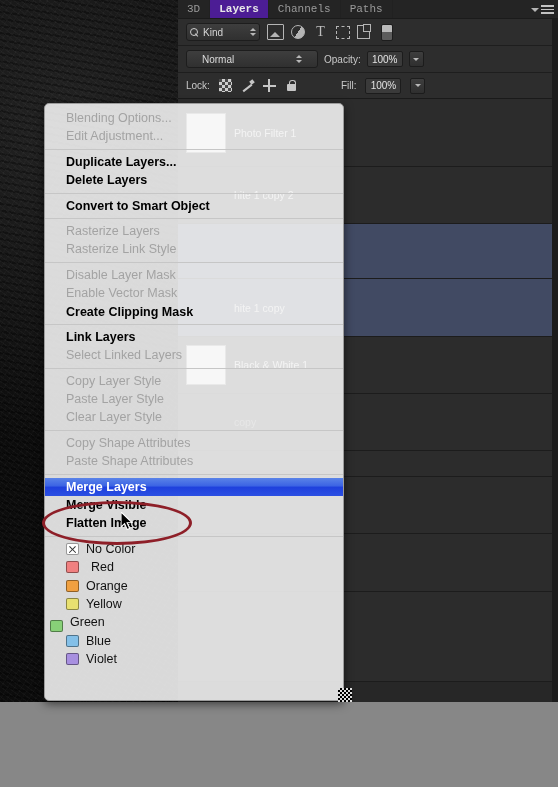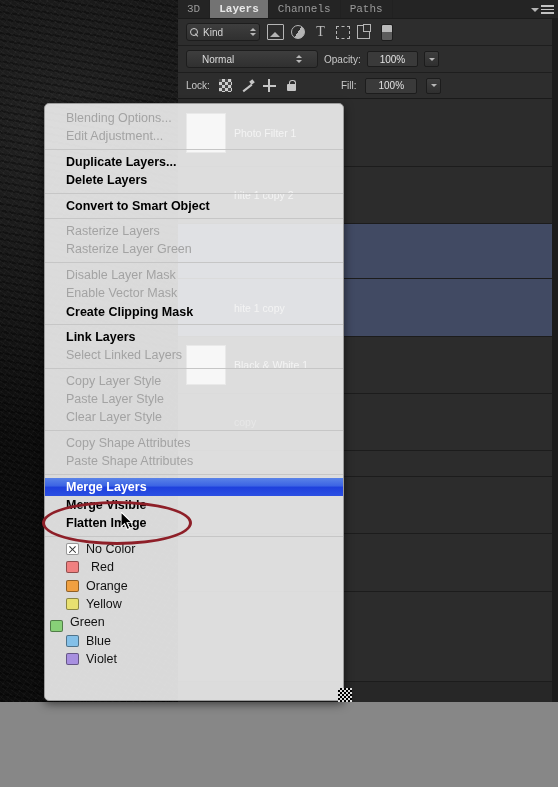--- a/index.html
+++ b/index.html
@@ -48,21 +48,21 @@
     border-bottom: 1px solid #1b1b1b;
     display: flex; align-items: stretch;
   }
   .tab {
     padding: 0 9px; display: flex; align-items: center;
     font-size: 11px; color: #9a9a9a;
     border-right: 1px solid #212121;
     background: #242424;
     font-family: Liberation Mono, monospace;
   }
-  .tab.active { background: #737373; color: #e8e8e8; font-weight: bold; }
+  .tab.active { background: #4c1d95; color: #e8e8e8; font-weight: bold; }
   .tabs-filler { flex: 1; background: #242424; border-right: none; }
   .panel-menu-btn {
     position: absolute; right: 4px; top: 3px;
     width: 26px; height: 13px;
     display: flex; align-items: center; justify-content: flex-end; gap: 2px;
   }
   .pm-tri {
     width: 0; height: 0;
     border-left: 4px solid transparent; border-right: 4px solid transparent;
     border-top: 4px solid #b4b4b4;
@@ -134,21 +134,21 @@
     padding: 0 8px; background: #2d2d2d; border-bottom: 1px solid #1e1e1e;
   }
   .blend-select {
     width: 132px; height: 18px; border-radius: 3px;
     background: linear-gradient(#3e3e3e, #303030); border: 1px solid #1d1d1d;
     display: flex; align-items: center; padding: 0 15px;
     font-size: 10px; color: #dcdcdc;
   }
   .lbl { font-size: 10px; color: #c9c9c9; }
   .val-box {
-    height: 16px; min-width: 36px; padding: 0 12px;
+    height: 16px; min-width: 36px; padding: 0 4px;
     background: #3a3a3a; border: 1px solid #1c1c1c; border-radius: 2px;
     display: flex; align-items: center; justify-content: center;
     font-size: 10px; color: #e2e2e2;
   }
   .mini-drop {
     width: 15px; height: 16px; border: 1px solid #1c1c1c; border-radius: 2px;
     background: linear-gradient(#3e3e3e, #2f2f2f);
     display: flex; align-items: center; justify-content: center;
   }
   .mini-drop i {
@@ -406,21 +406,21 @@
     <div class="ctx-pad-top"></div>
   <div class="mi disabled">Blending Options...</div>
       <div class="mi disabled">Edit Adjustment...</div>
       <div class="sep"></div>
       <div class="mi bold">Duplicate Layers...</div>
       <div class="mi bold">Delete Layers</div>
       <div class="sep"></div>
       <div class="mi bold">Convert to Smart Object</div>
       <div class="sep"></div>
       <div class="mi disabled">Rasterize Layers</div>
-      <div class="mi disabled">Rasterize Layer Green</div>
+      <div class="mi disabled">Rasterize Link Style</div>
       <div class="sep"></div>
       <div class="mi disabled">Disable Layer Mask</div>
       <div class="mi disabled">Enable Vector Mask</div>
       <div class="mi bold">Create Clipping Mask</div>
       <div class="sep"></div>
       <div class="mi bold">Link Layers</div>
       <div class="mi disabled">Select Linked Layers</div>
       <div class="sep"></div>
       <div class="mi disabled">Copy Layer Style</div>
       <div class="mi disabled">Paste Layer Style</div>

